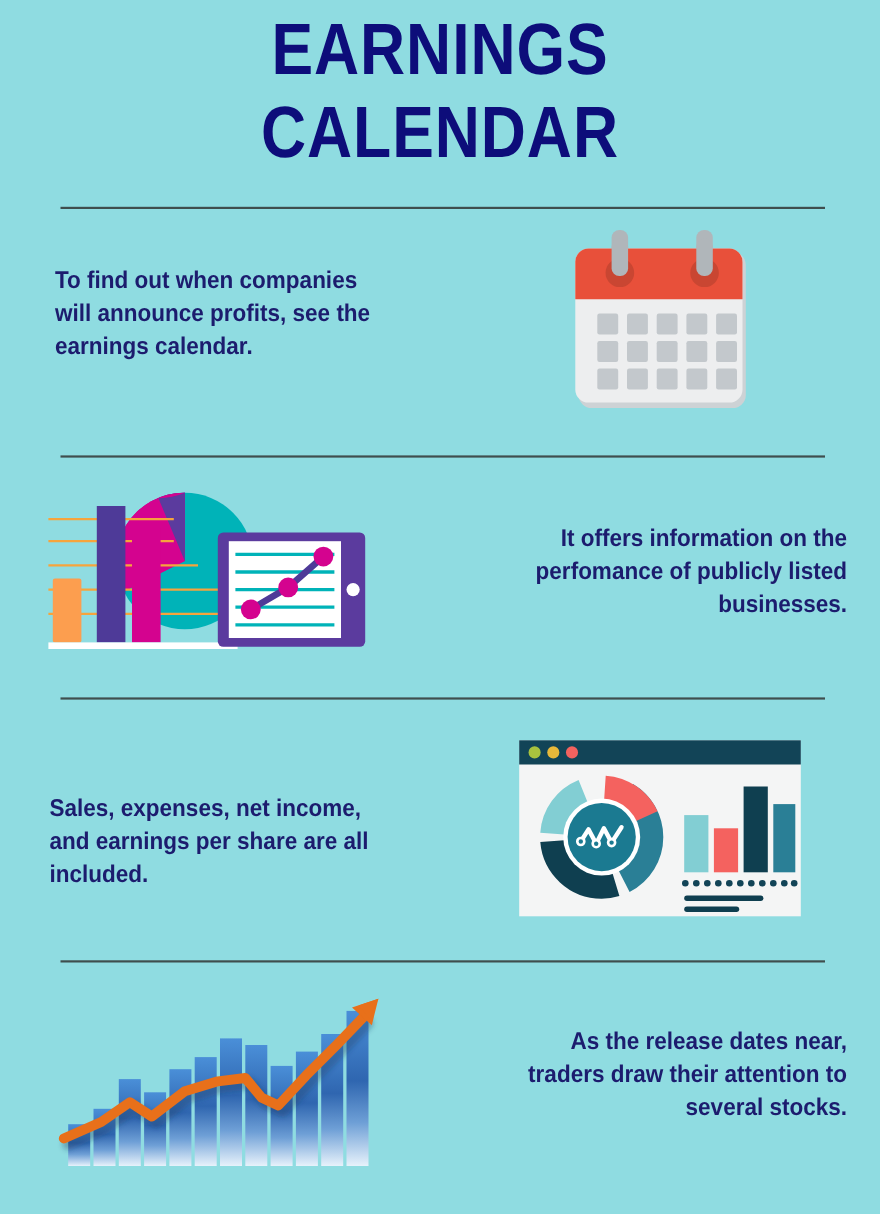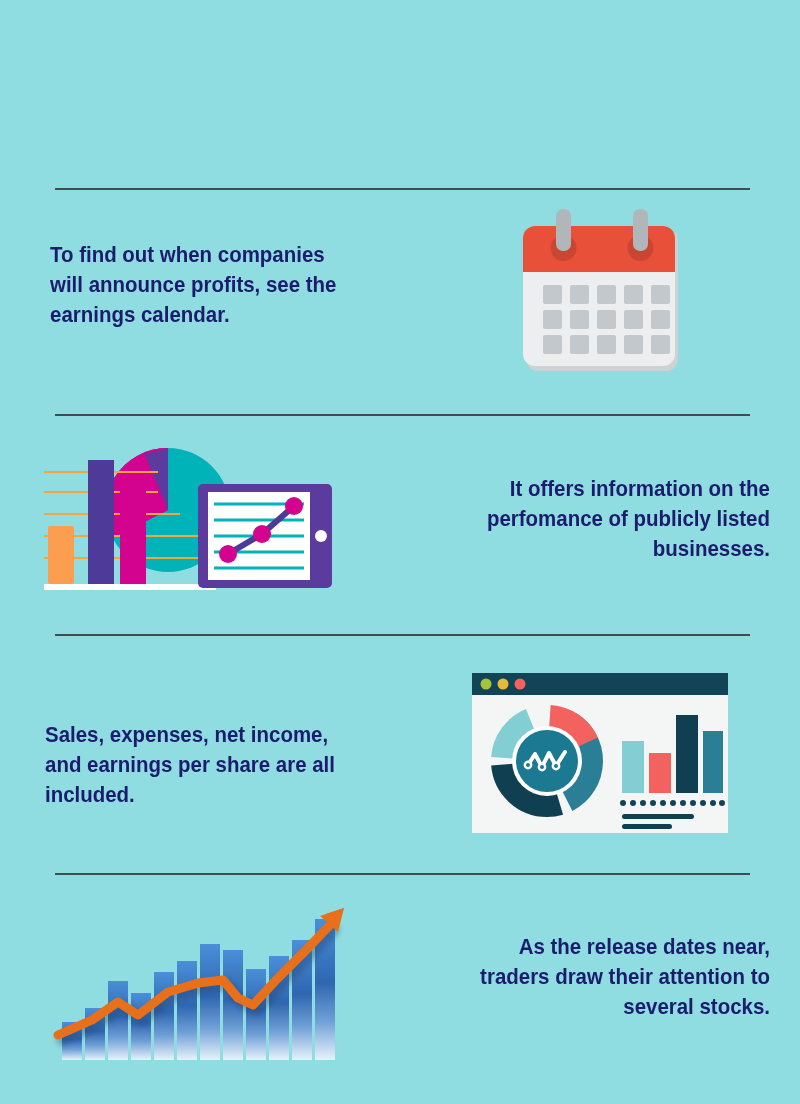--- a/index.html
+++ b/index.html
@@ -66,20 +66,24 @@
   .dash-illo { top:673px; left:472px; width:256px; height:160px; }
   .grow-illo { top:880px; left:48px;  width:300px; height:180px; }
 
   svg { display:block; overflow:visible; }
 </style>
 </head>
 <body>
 
 <div class="page">
 
+  <div class="title-block">
+    <div class="title-line">EARNINGS</div>
+    <div class="title-line">CALENDAR</div>
+  </div>
 
   <div class="divider div1"></div>
   <div class="divider div2"></div>
   <div class="divider div3"></div>
   <div class="divider div4"></div>
 
   <div class="body-text t1">To find out when companies will announce profits, see the earnings calendar.</div>
 
   <div class="illo cal-illo">
     <svg width="168" height="180" viewBox="0 0 168 180">

